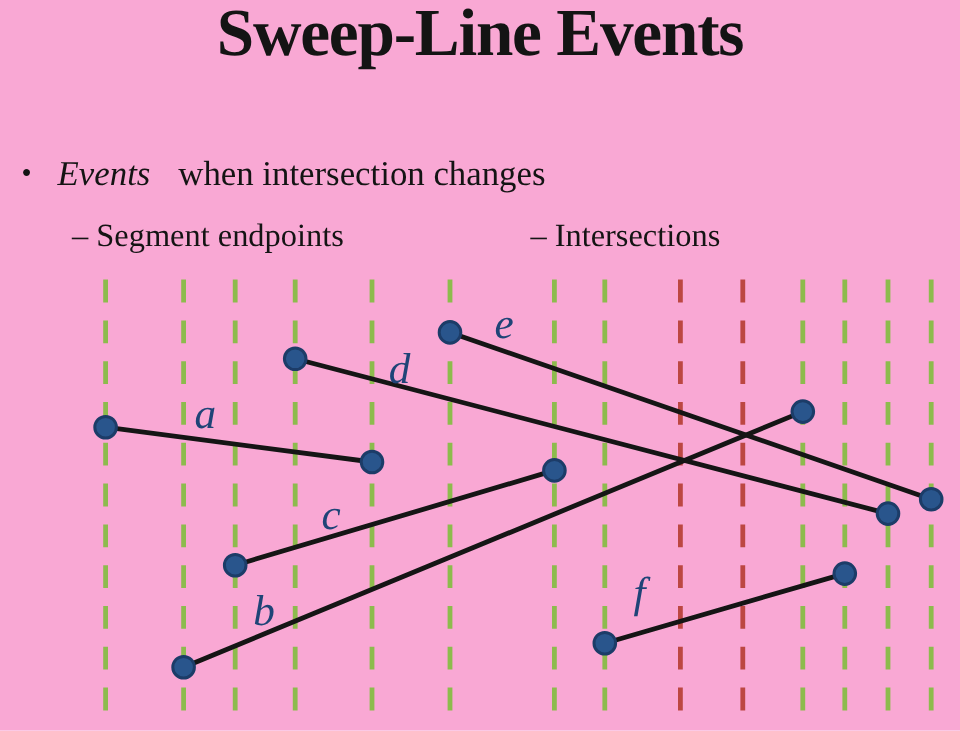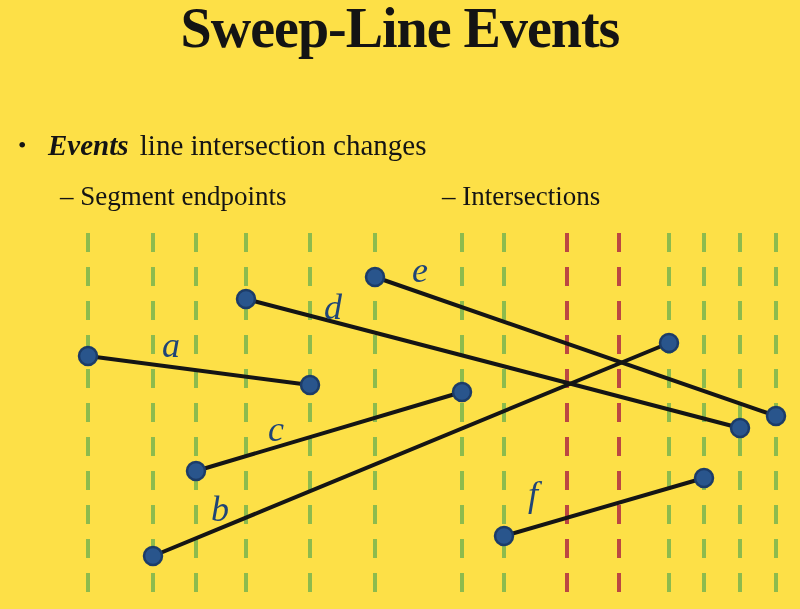--- a/index.html
+++ b/index.html
@@ -1,61 +1,61 @@
 <!DOCTYPE html>
 <html><head>
 <meta charset="utf-8">
 <style>
   html,body{margin:0;padding:0;background:#fff;}
   .slide{
     position:relative;
     width:800px;height:609px;
-    background:#fde047;
+    background:#f9a8d4;
     overflow:hidden;
     font-family:"Liberation Serif", serif;
     color:#141414;
   }
   .title{
     position:absolute;top:-4px;left:0;width:100%;
     margin:0;text-align:center;
     font-size:56px;font-weight:bold;letter-spacing:-1px;
     font-family:"Liberation Serif", serif;
   }
   .bullet{
     position:absolute;left:18px;
     font-size:29px;line-height:34px;white-space:nowrap;
   }
   .bullet .marker{
     display:inline-block;width:30px;
     font-size:24px;vertical-align:top;line-height:34px;
   }
   .b1{top:82px;}
   .b2{top:128px;}
-  .b2 .lead{font-weight:bold;font-style:italic;margin-right:4px;}
+  .b2 .lead{font-weight:normal;font-style:italic;margin-right:16px;}
   .subrow{position:absolute;top:181px;left:0;width:100%;height:32px;font-size:27px;}
   .sub{position:absolute;white-space:nowrap;}
   .sub.left{left:60px;}
   .sub.right{left:442px;}
   #diagram{position:absolute;left:0;top:0;}
   .seg-label{
     font-family:"Liberation Serif", serif;
     font-style:italic;
     font-size:36px;
   }
 </style>
 </head>
 <body>
 
 <div class="slide">
 
   <h1 class="title">Sweep-Line Events</h1>
 
 
   <div class="bullet b2">
-    <span class="marker">•</span><span><em class="lead">Events</em><span> line intersection changes</span></span>
+    <span class="marker">•</span><span><em class="lead">Events</em><span> when intersection changes</span></span>
   </div>
 
   <div class="subrow">
     <span class="sub right">– Intersections</span>
     <span class="sub left">– Segment endpoints</span>
   </div>
 
   <svg id="diagram" width="800" height="609" viewBox="0 0 800 609">
       <line x1="88" x2="88" y1="233" y2="598" stroke="#8dbb4d" stroke-width="4" stroke-dasharray="19 15"></line>
       <line x1="153" x2="153" y1="233" y2="598" stroke="#8dbb4d" stroke-width="4" stroke-dasharray="19 15"></line>

